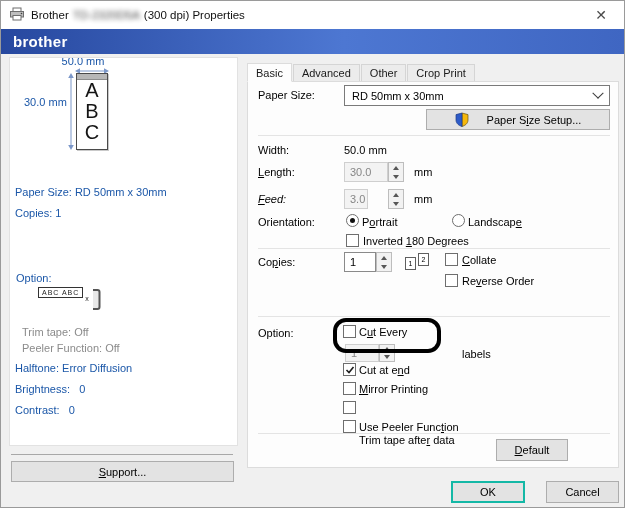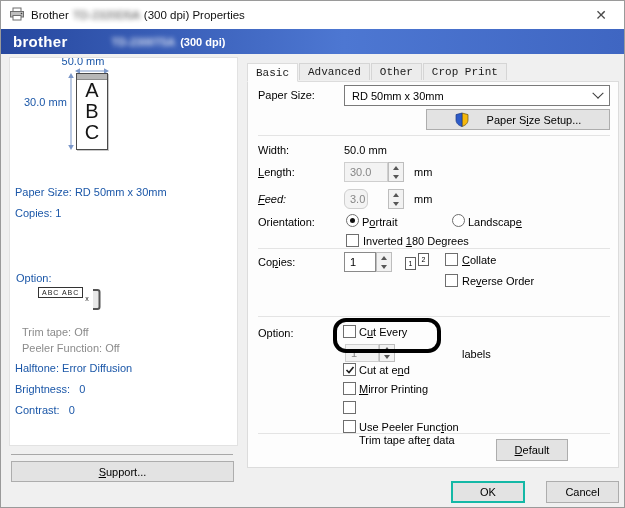--- a/index.html
+++ b/index.html
@@ -40,21 +40,21 @@
   
   .btn{background:#e3e3e3;border:1px solid #adadad;display:flex;align-items:center;justify-content:center;
        font-size:11px;color:#000;box-sizing:border-box;cursor:default;}
   .support-btn{position:absolute;left:10px;top:460px;width:223px;height:21px;}
   .default-btn{position:absolute;left:248px;top:357px;width:72px;height:22px;}
   .ok-btn{position:absolute;left:450px;top:480px;width:74px;height:22px;border:2px solid #14b8a6;}
   .cancel-btn{position:absolute;left:545px;top:480px;width:73px;height:22px;}
   .setup-btn{position:absolute;left:178px;top:27px;width:184px;height:21px;gap:18px;}
 
   
-  .tabs{position:absolute;left:246px;top:62px;height:19px;display:flex;align-items:flex-start;z-index:2;font-family:Liberation Mono, monospace;}
+  .tabs{position:absolute;left:246px;top:62px;height:19px;display:flex;align-items:center;z-index:2;}
   .tab{height:17px;line-height:16px;padding:0 8px;background:#ececec;border:1px solid #d5d5d5;border-bottom:none;
        box-sizing:border-box;margin-right:1px;color:#1a1a1a;}
   .tab.active{height:19px;line-height:18px;background:#fdfdfd;border:1px solid #dcdcdc;border-bottom:1px solid #fdfdfd;}
 
   
   .tabpanel{position:absolute;left:246px;top:80px;width:372px;height:387px;background:#fdfdfd;
             border:1px solid #dcdcdc;box-sizing:border-box;z-index:1;}
   .sep{position:absolute;height:1px;background:#e4e4e4;width:352px;left:10px;}
 
   .dd{position:absolute;background:#fff;border:1px solid #7a7a7a;display:flex;align-items:center;
@@ -104,24 +104,20 @@
       <span class="blurred">TD-2320D5A</span>
       <span>(300 dpi) Properties</span>
     </span>
     <span class="closebtn">
       <span>✕</span>
     </span>
   </div>
 
   <div class="banner">
     <span class="logo">brother</span>
-    <span class="bmodel">
-      <span class="blurred">TD-2300T5A</span>
-      <span>(300 dpi)</span>
-    </span>
   </div>
 
   <div class="sidebar">
     <div class="sb-abs dimtext" style="left:38px;top:-3px;width:70px;">50.0 mm</div>
     <svg class="sb-abs" style="left:65px;top:9px;" width="34" height="8">
       <line x1="4" y1="4" x2="30" y2="4" stroke="#7b97c9" stroke-width="1"></line>
       <polygon points="0,4 5,1.2 5,6.8" fill="#7b97c9"></polygon>
         <polygon points="34,4 29,1.2 29,6.8" fill="#7b97c9"></polygon>
     </svg>
     <div class="label-rect">
@@ -193,21 +189,21 @@
       <div>
           <span class="tri-up"></span>
         </div>
       <div>
           <span class="tri-dn"></span>
         </div>
     </div>
     <div class="lbl" style="left:166px;top:84px;">mm</div>
 
     <div class="lbl" style="left:10px;top:111px;font-style:italic;"><u>F</u>eed:</div>
-    <div class="field disabled" style="left:96px;top:107px;width:24px;height:20px;border-radius:6px;">3.0</div>
+    <div class="field disabled" style="left:96px;top:107px;width:24px;height:20px;">3.0</div>
     <div class="spin" style="left:140px;top:107px;height:20px;">
       <div>
           <span class="tri-up"></span>
         </div>
       <div>
           <span class="tri-dn"></span>
         </div>
     </div>
     <div class="lbl" style="left:166px;top:111px;">mm</div>
 

